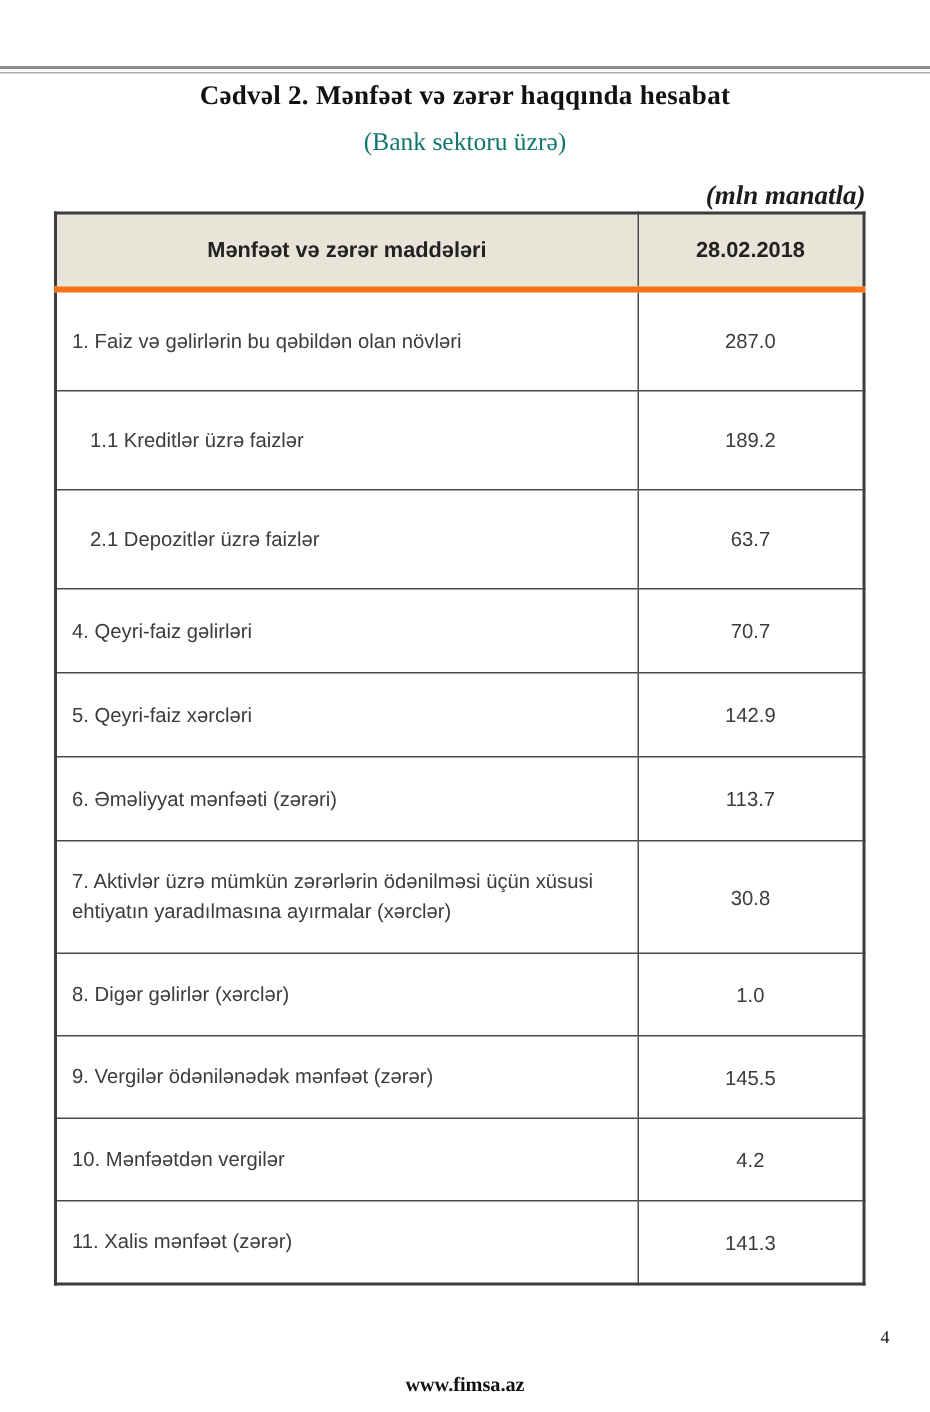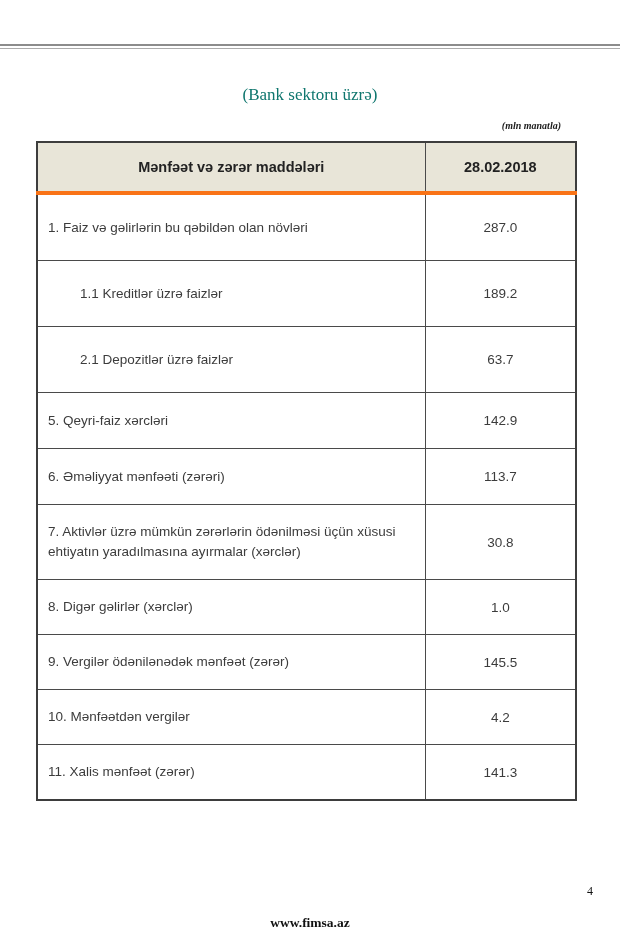--- a/index.html
+++ b/index.html
@@ -36,26 +36,26 @@
     position: absolute;
     top: 85px; left: 0; width: 100%;
     text-align: center;
     font-family: "Liberation Serif", serif;
     font-size: 17px;
     font-weight: normal;
     color: #0f766e;
   }
   .unit-note {
     position: absolute;
-    top: 120px; left: 20px; width: 541px;
+    top: 120px; left: 36px; width: 541px;
     text-align: right;
     font-family: "Liberation Serif", serif;
     font-style: italic;
     font-weight: 600;
-    font-size: 10px;
+    font-size: 18px;
     color: #1c1c1c;
   }
 
   .table-wrap {
     position: absolute;
     top: 141px; left: 36px; width: 541px;
   }
   table.pl-table {
     width: 100%;
     border-collapse: collapse;
@@ -76,21 +76,21 @@
     text-align: center;
     vertical-align: middle;
     border-bottom: 4px solid #f97316;
   }
   td.label {
     text-align: left;
     vertical-align: middle;
     padding: 4px 14px 4px 10px;
     line-height: 1.45;
   }
-  tr.indent td.label { padding-left: 42px; }
+  tr.indent td.label { padding-left: 22px; }
   td.value {
     width: 28%;
     text-align: center;
     vertical-align: middle;
     padding: 4px 0;
   }
   tr.h57 td { height: 57px; }
   tr.h47 td { height: 47px; }
   tr.h66 td { height: 66px; }
   tr.h46 td { height: 46px; }
@@ -112,20 +112,21 @@
     color: #111111;
   }
 </style>
 </head>
 <body>
 
 <div class="page">
 
   <div class="top-rule"></div>
 
+  <div class="title">Cədvəl 2. Mənfəət və zərər haqqında hesabat</div>
   <div class="subtitle">(Bank sektoru üzrə)</div>
   <div class="unit-note">(mln manatla)</div>
 
   <div class="table-wrap">
     <table class="pl-table">
       <thead>
         <tr>
           <th>Mənfəət və zərər maddələri</th>
           <th>28.02.2018</th>
         </tr>
@@ -135,20 +136,24 @@
           <td class="label">1. Faiz və gəlirlərin bu qəbildən olan növləri</td>
           <td class="value">287.0</td>
         </tr>
         <tr class="h57 indent">
           <td class="label">1.1 Kreditlər üzrə faizlər</td>
           <td class="value">189.2</td>
         </tr>
         <tr class="h57 indent">
           <td class="label">2.1 Depozitlər üzrə faizlər</td>
           <td class="value">63.7</td>
+        </tr>
+        <tr class="h47">
+          <td class="label">4. Qeyri-faiz gəlirləri</td>
+          <td class="value">70.7</td>
         </tr>
         <tr class="h47">
           <td class="label">5. Qeyri-faiz xərcləri</td>
           <td class="value">142.9</td>
         </tr>
         <tr class="h47">
           <td class="label">6. Əməliyyat mənfəəti (zərəri)</td>
           <td class="value">113.7</td>
         </tr>
         <tr class="h66">

